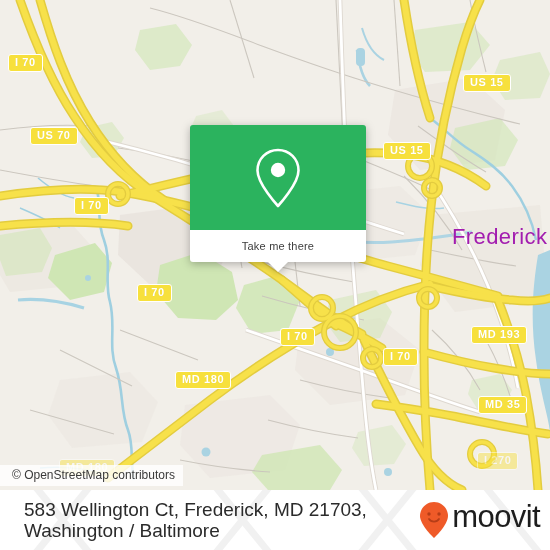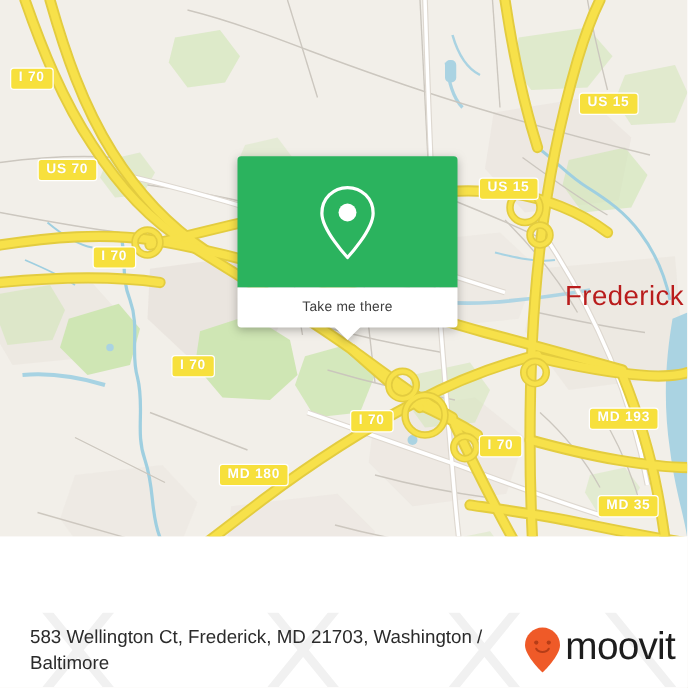--- a/index.html
+++ b/index.html
@@ -19,21 +19,21 @@
     height: 550px;
     overflow: hidden;
     background: #fff;
   }
 
   
   #map {
     position: absolute;
     left: 0; top: 0;
     width: 550px;
-    height: 429px;
+    height: 490px;
     background: #f2efe9;
     overflow: hidden;
   }
   #map svg { display: block; }
 
   
   .shield {
     position: absolute;
     background: #f7e03c;
     border: 1.6px solid #ffffff;
@@ -46,21 +46,21 @@
     padding: 1px 6px 2px 6px;
     line-height: 13px;
     white-space: nowrap;
     text-shadow: 0 0 1px rgba(0,0,0,0.08);
     box-sizing: border-box;
   }
   .shield.faded { opacity: 0.45; }
 
   .city-label {
     position: absolute;
-    color: #b91c1c;
+    color: #a21caf;
     font-family: "Liberation Sans", sans-serif;
     font-size: 22px;
     letter-spacing: 0.4px;
     white-space: nowrap;
   }
 
   
   #popup {
     position: absolute;
     left: 190px;
@@ -134,21 +134,21 @@
     position: relative;
     height: 60px;
     display: flex;
     align-items: center;
     padding: 0 10px 0 24px;
     box-sizing: border-box;
   }
   #addr {
     flex: 1 1 auto;
     color: #2b2b2b;
-    font-size: 15px;
+    font-size: 19px;
     line-height: 21px;
     font-family: "Liberation Sans", sans-serif;
     max-width: 400px;
   }
   #brand {
     flex: 0 0 auto;
     display: flex;
     align-items: flex-start;
     gap: 3px;
     margin-left: 2px;

